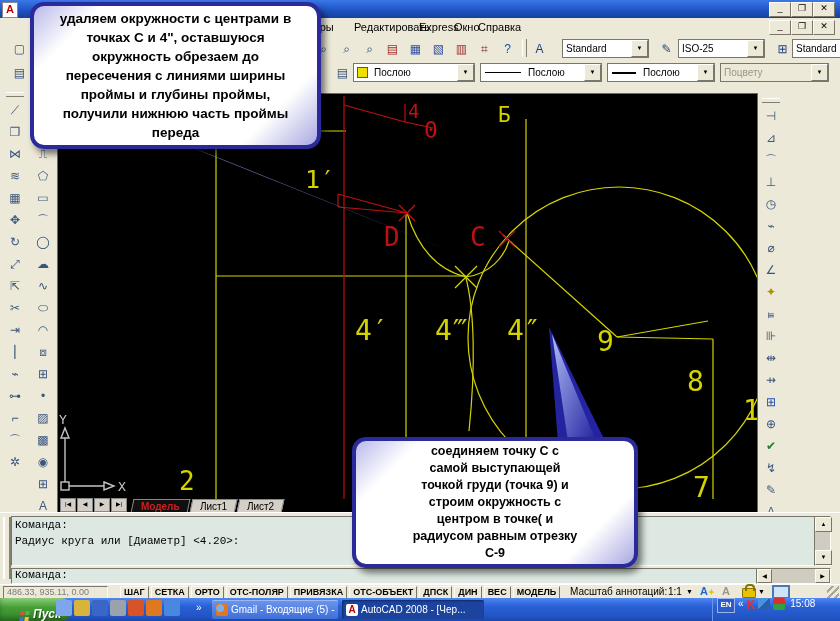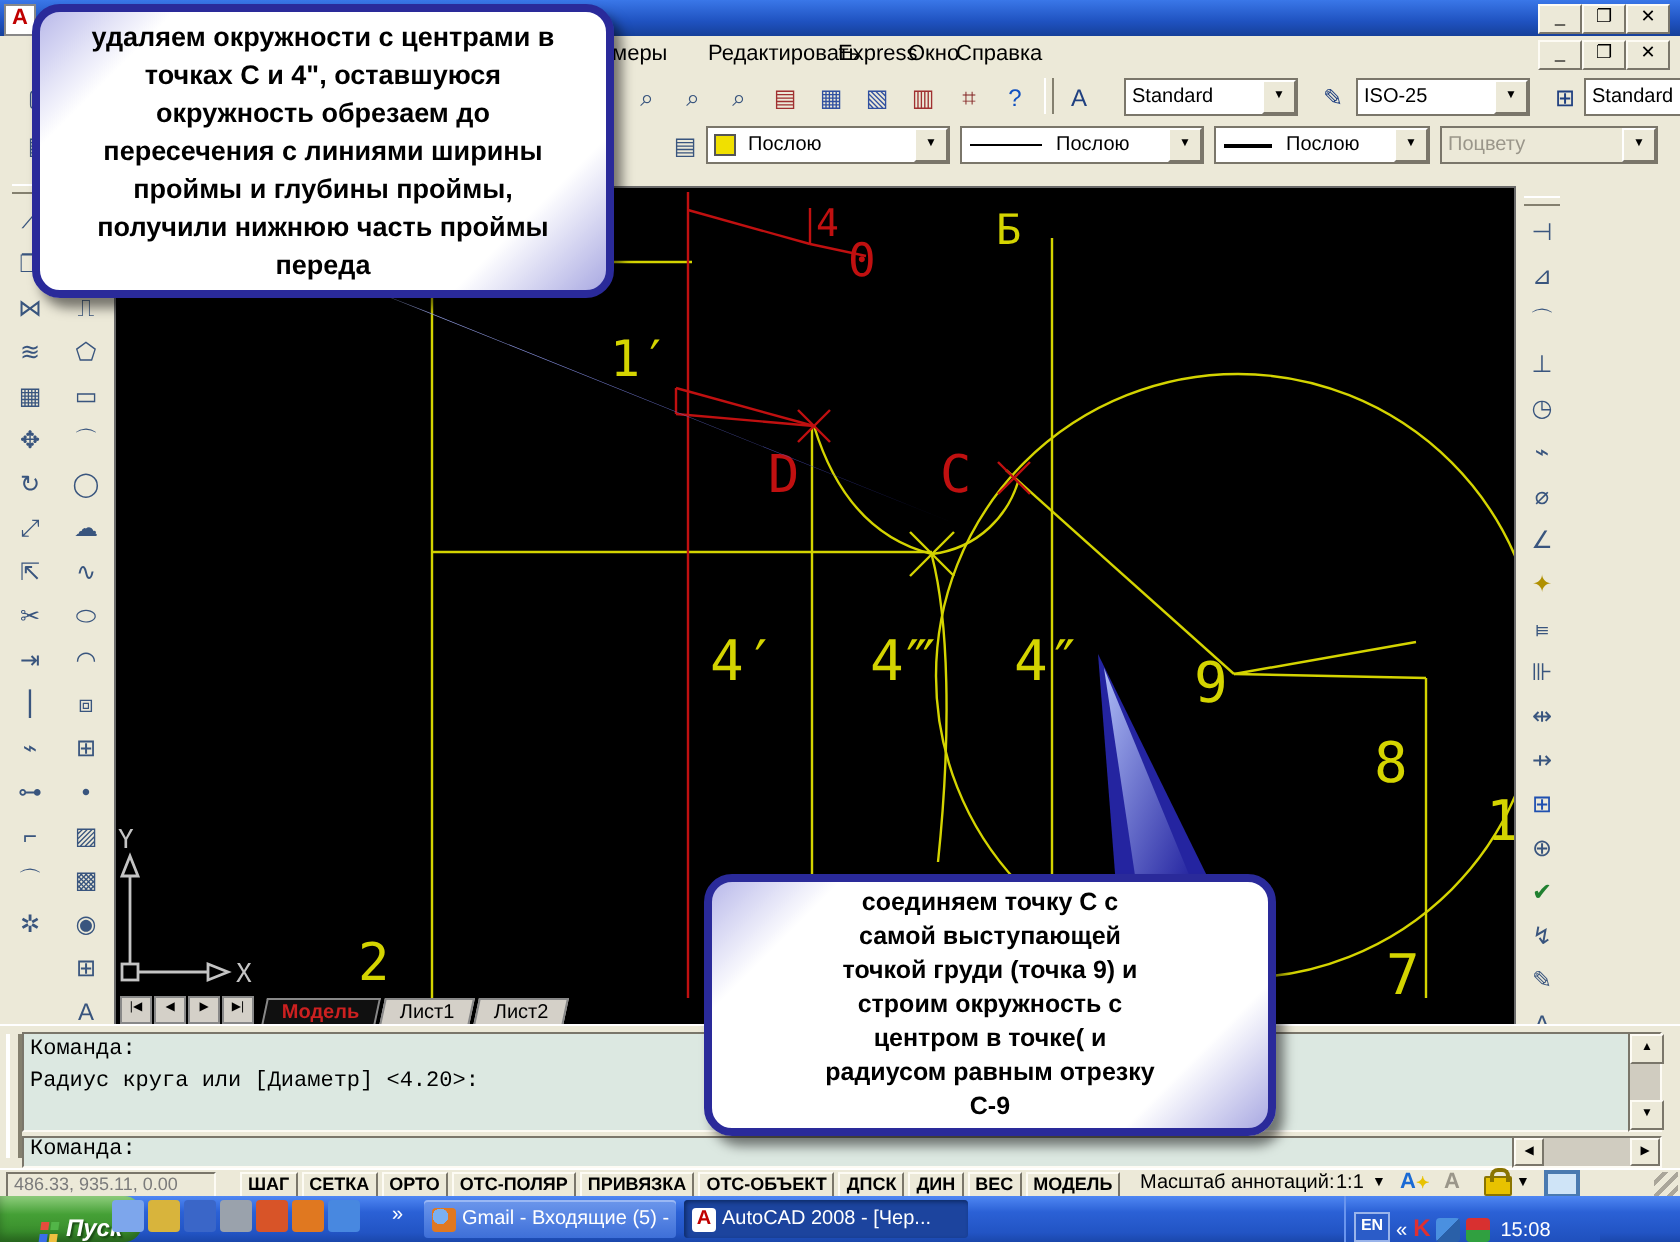--- a/index.html
+++ b/index.html
@@ -92,33 +92,33 @@
   .flag i{height:4px;}
   .start span{color:#fff;font-weight:bold;font-style:italic;font-size:12px;text-shadow:1px 1px 1px #1a4a14;}
   .ql{left:56px;top:2px;display:flex;gap:2px;align-items:center;}
   .ql .qli{width:16px;height:16px;border-radius:2px;}
   .ovf{color:#fff;font-size:10px;padding:0 2px;}
   .task{top:2px;height:19px;border-radius:2px;color:#fff;font-size:10px;display:flex;align-items:center;
         gap:3px;padding:0 4px;box-sizing:border-box;overflow:hidden;white-space:nowrap;}
   .task.gmail{left:212px;width:126px;background:linear-gradient(180deg,#6c97ec,#3e6fd8);box-shadow:inset 0 1px 0 #9ab8f4;}
   .task.acad{left:342px;width:142px;background:#1c449e;box-shadow:inset 1px 1px 2px #0d2a66;}
   .ticon{width:12px;height:12px;border-radius:2px;flex:none;}
-  .tray{left:672px;top:0;width:128px;height:23px;border-left:1px solid #6a95ee;
-        background:linear-gradient(180deg,#4f87f3,#2b61d6 35%,#1f50bd);display:flex;align-items:flex-end;gap:3px;padding-left:4px;box-sizing:border-box;}
+  .tray{left:712px;top:0;width:128px;height:23px;border-left:1px solid #6a95ee;
+        background:linear-gradient(180deg,#4f87f3,#2b61d6 35%,#1f50bd);display:flex;align-items:flex-start;gap:3px;padding-left:4px;box-sizing:border-box;}
   .lang{width:16px;height:13px;background:#2b5cc8;border:1px solid #9ab4ea;color:#fff;font-size:8px;
         font-weight:bold;text-align:center;line-height:12px;}
   .trico{width:12px;height:12px;border-radius:2px;}
   .clock{color:#fff;font-size:10px;margin-left:2px;}
 
   
   .callout{position:absolute;border:4px solid #2a2a9a;border-radius:14px;
            background:linear-gradient(135deg,#b9b9ea 0%,#ffffff 16%,#ffffff 82%,#a9a9e2 100%);
            box-shadow:4px 5px 6px rgba(0,0,0,.5);color:#000;font-weight:bold;text-align:center;
            white-space:pre-line;z-index:30;box-sizing:border-box;display:flex;align-items:center;justify-content:center;}
-  .callout.top{left:16px;top:2px;width:291px;height:147px;font-size:13.5px;line-height:19px;padding:2px 6px;}
+  .callout.top{left:30px;top:2px;width:291px;height:147px;font-size:13.5px;line-height:19px;padding:2px 6px;}
   .callout.bottom{left:352px;top:437px;width:286px;height:131px;font-size:12.5px;line-height:17px;padding:2px 6px;}
   .tails{left:0;top:0;width:840px;height:621px;z-index:25;pointer-events:none;}
 
   
   .yl{stroke:#d4d400;stroke-width:1.2;fill:none;}
   .rl{stroke:#c01010;stroke-width:1.2;fill:none;}
   .ucs{stroke:#c4c4c4;stroke-width:1.4;fill:none;}
   text.cad{font-family:"DejaVu Sans Mono",monospace;font-weight:normal;}
   .ytx{fill:#d4d400;}.rtx{fill:#c01010;}.gtx{fill:#c4c4c4;}
 </style>

